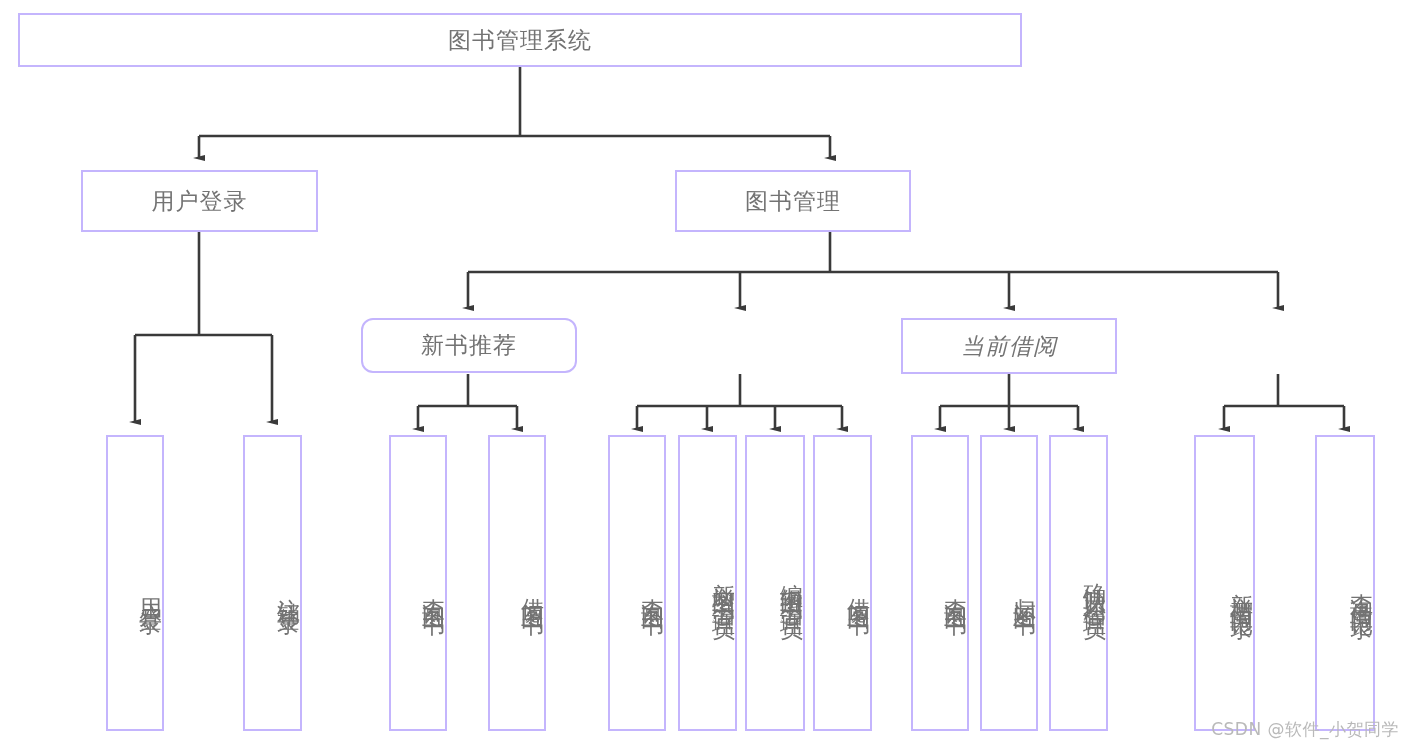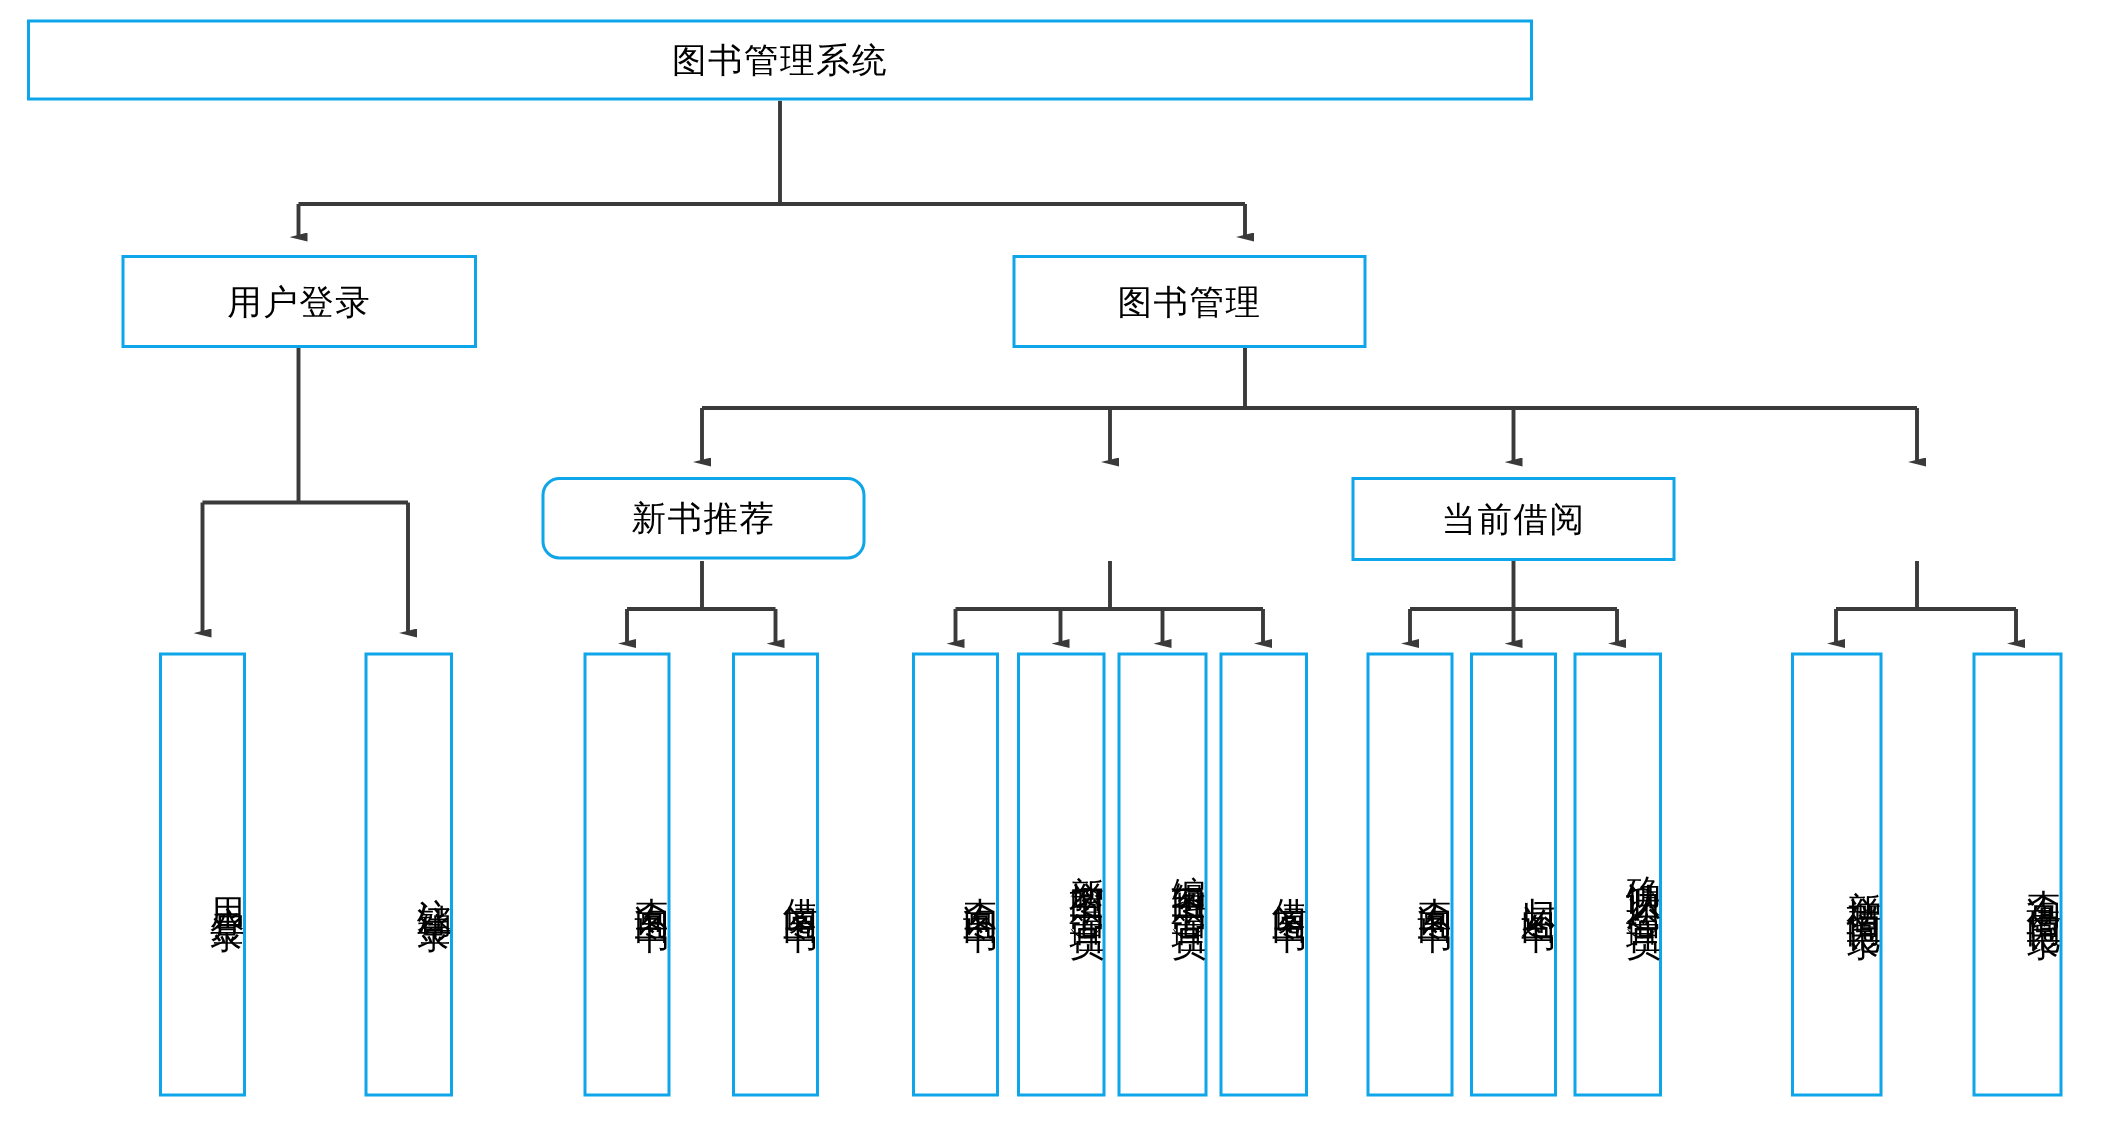--- a/index.html
+++ b/index.html
@@ -22,26 +22,26 @@
     position: absolute;
     left: 0;
     top: 0;
     width: 1405px;
     height: 747px;
     pointer-events: none;
   }
   .node {
     position: absolute;
     box-sizing: border-box;
-    border: 2px solid #0ea5e9;
+    border: 2px solid #c4b5fd;
     background: #ffffff;
     display: flex;
     align-items: center;
     justify-content: center;
-    color: #000000;
+    color: #737373;
   }
   .node.h {
     font-size: 23px;
     letter-spacing: 1px;
   }
   .node.v {
     writing-mode: vertical-rl;
     text-orientation: upright;
     font-size: 23px;
     letter-spacing: 5px;
@@ -117,34 +117,35 @@
       <path d="M 1344 406 L 1344 429" marker-end="url(#arrow)"></path>
     </g>
   </svg>
 
   <div class="node h" style="left:18px; top:13px; width:1004px; height:54px;">图书管理系统</div>
 
   <div class="node h" style="left:81px; top:170px; width:237px; height:62px;">用户登录</div>
   <div class="node h" style="left:675px; top:170px; width:236px; height:62px;">图书管理</div>
 
   <div class="node h" style="left:361px; top:318px; width:216px; height:55px;border-radius:12px;">新书推荐</div>
-  <div class="node h" style="left:901px; top:318px; width:216px; height:56px;">当前借阅</div>
+  <div class="node h" style="left:901px; top:318px; width:216px; height:56px;font-style:italic;">当前借阅</div>
 
   <div class="node v" style="left:106px; top:435px; width:58px; height:296px;">用户登录</div>
   <div class="node v" style="left:243px; top:435px; width:59px; height:296px;">注销登录</div>
 
   <div class="node v" style="left:389px; top:435px; width:58px; height:296px;">查询图书</div>
   <div class="node v" style="left:488px; top:435px; width:58px; height:296px;">借阅图书</div>
 
   <div class="node v" style="left:608px; top:435px; width:58px; height:296px;">查询图书</div>
   <div class="node v pad-top" style="left:678px; top:435px; width:59px; height:296px;">新增图书（管理员）</div>
   <div class="node v pad-top" style="left:745px; top:435px; width:60px; height:296px;">编辑图书（管理员）</div>
   <div class="node v" style="left:813px; top:435px; width:59px; height:296px;">借阅图书</div>
 
   <div class="node v" style="left:911px; top:435px; width:58px; height:296px;">查询图书</div>
   <div class="node v" style="left:980px; top:435px; width:58px; height:296px;">归还图书</div>
   <div class="node v pad-top" style="left:1049px; top:435px; width:59px; height:296px;">确认归还（管理员）</div>
 
   <div class="node v" style="left:1194px; top:435px; width:61px; height:296px;">新增借阅记录</div>
   <div class="node v" style="left:1315px; top:435px; width:60px; height:296px;">查询借阅记录</div>
 
+  <div class="watermark">CSDN @软件_小贺同学</div>
 
 </div>
 
 </body></html>

